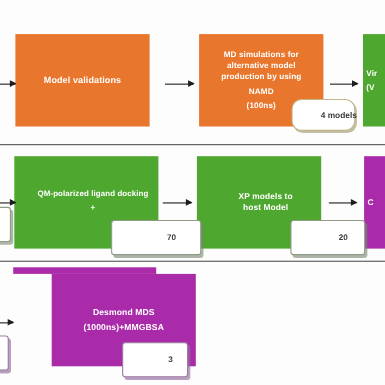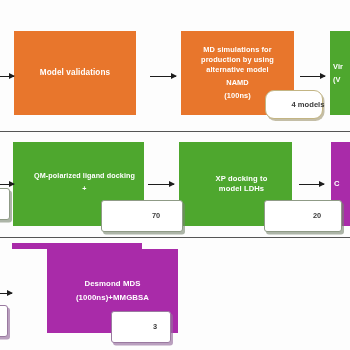--- a/index.html
+++ b/index.html
@@ -115,22 +115,22 @@
   <div class="arrow" style="left:-2px; top:76px; width:16px;"></div>
 
   <div class="pbox orange" style="left:14px; top:31px; width:122px; height:84px; font-size:8.2px;">
     <span class="ln">Model validations</span>
   </div>
 
   <div class="arrow" style="left:150px; top:76px; width:26px;"></div>
 
   <div class="pbox orange" style="left:181px; top:31px; width:113px; height:84px; font-size:7.4px;">
     <span class="ln">MD simulations for</span>
+    <span class="ln">alternative model</span>
     <span class="ln">production by using</span>
-    <span class="ln">alternative model</span>
     <span class="sp"></span>
     <span class="ln">NAMD</span>
     <span class="sp"></span>
     <span class="ln">(100ns)</span>
   </div>
 
   <div class="arrow" style="left:300px; top:76px; width:25px;"></div>
 
   <div class="pbox green" style="left:330px; top:31px; width:34px; height:84px; font-size:7.4px; align-items:flex-start; padding-left:3px;">
     <span class="ln" style="text-align:left;">Vir</span>
@@ -156,25 +156,25 @@
   </div>
 
   <div class="callout greenish" style="left:101px; top:200px; width:82px; height:32px; font-size:7.4px;">
     <span class="ln">70</span>
     <span class="ln"></span>
   </div>
 
   <div class="arrow" style="left:148px; top:184px; width:26px;"></div>
 
   <div class="pbox green" style="left:179px; top:142px; width:113px; height:84px; font-size:7.6px;">
-    <span class="ln">XP docking to</span>
-    <span class="ln">model LDHs</span>
-  </div>
-
-  <div class="callout greenish" style="left:264px; top:200px; width:78px; height:32px; font-size:7.4px;">
+    <span class="ln">XP models to</span>
+    <span class="ln">host Model</span>
+  </div>
+
+  <div class="callout greenish" style="left:264px; top:200px; width:68px; height:32px; font-size:7.4px;">
     <span class="ln">20</span>
     <span class="ln"></span>
   </div>
 
   <div class="arrow" style="left:299px; top:184px; width:25px;"></div>
 
   <div class="pbox purple" style="left:331px; top:142px; width:32px; height:84px; font-size:7.6px; align-items:flex-start; padding-left:3px;">
     <span class="ln" style="text-align:left;">C</span>
   </div>
 

